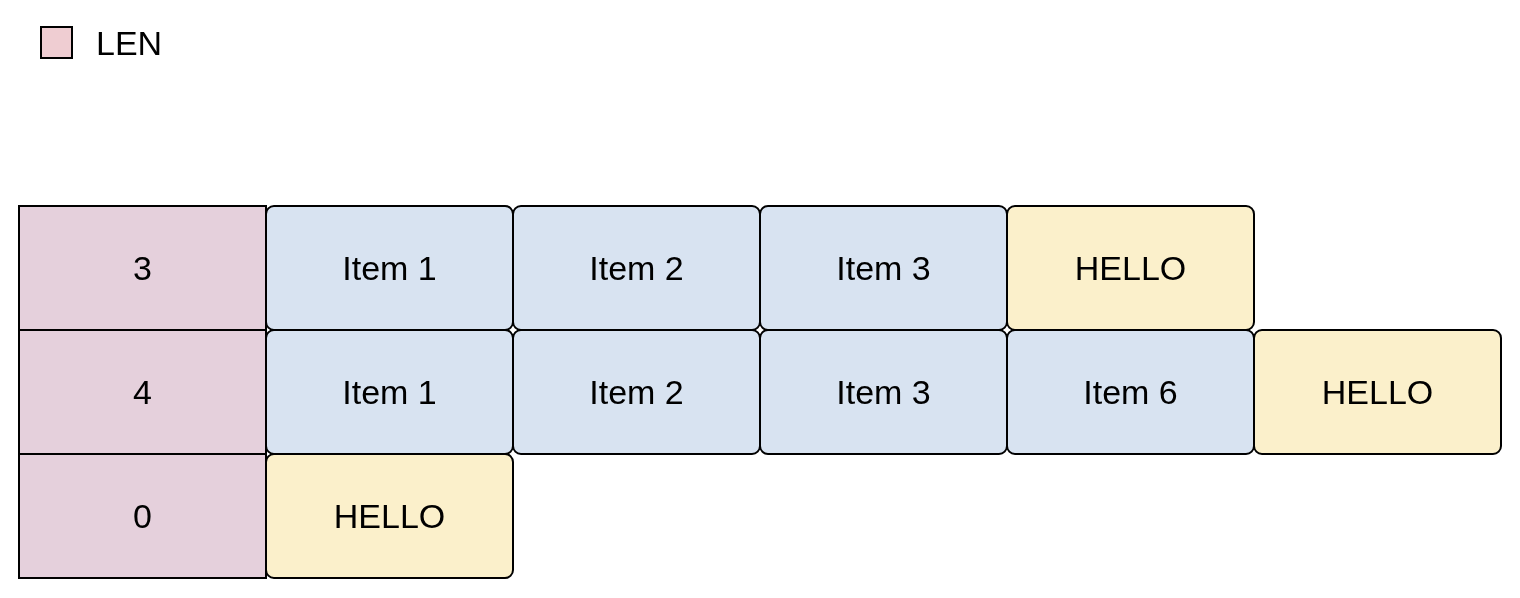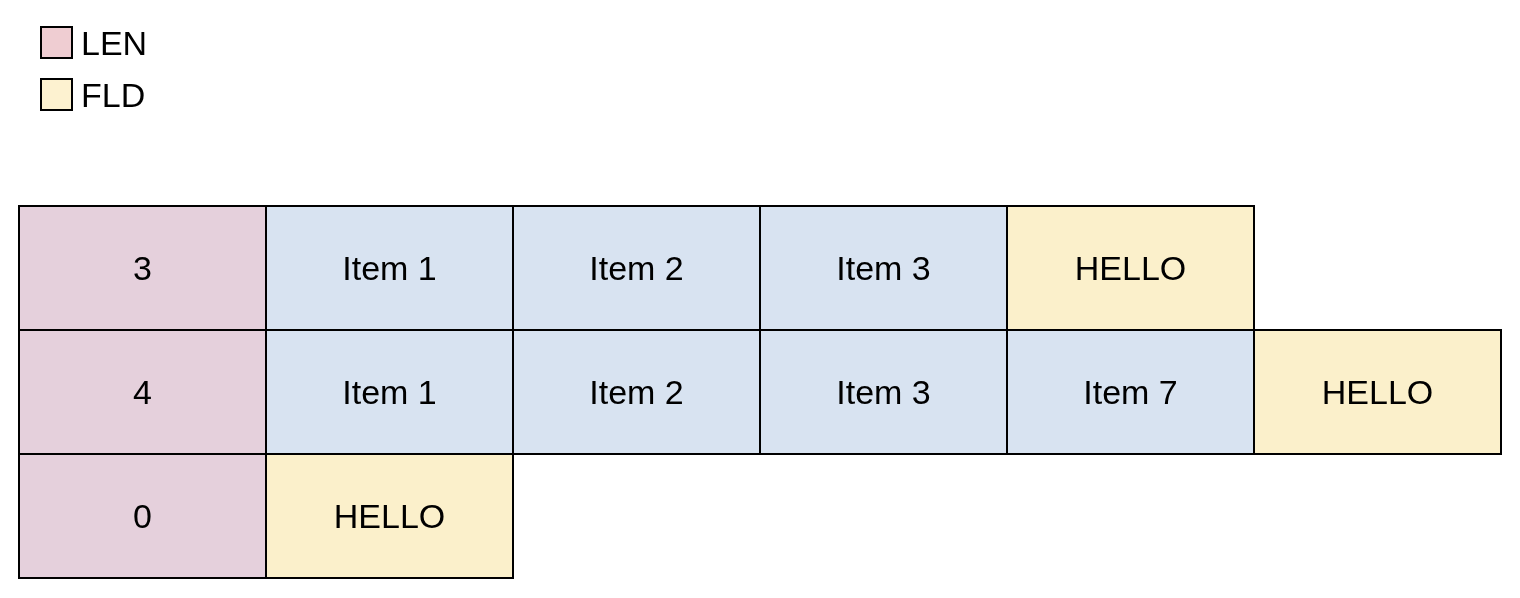--- a/index.html
+++ b/index.html
@@ -17,76 +17,72 @@
 
   
   .legend { position: absolute; left: 40px; top: 26px; }
   .legend-item { display: flex; align-items: center; height: 33px; margin-bottom: 19px; }
   .swatch {
     width: 33px; height: 33px;
     border: 2px solid var(--border, #000);
     flex: 0 0 auto;
   }
   .legend-label {
-    margin-left: 8px;
+    margin-left: 23px;
     font-size: 34px;
     line-height: 1;
     color: var(--text, #000);
     text-align: right;
   }
 
   
   .table { position: absolute; left: 18px; top: 205px; }
   .row { display: flex; }
   .row + .row { margin-top: -2px; }
   .cell {
     width: 249px; height: 126px;
     border: 2px solid var(--border, #000);
     display: flex; align-items: center; justify-content: center;
     font-size: 34px;
     color: var(--text, #000);
     flex: 0 0 auto;
   }
-  .cell + .cell { margin-left: -2px; }
+  .cell + .cell { margin-left: -2px; border-radius: 9px; }
   .len { background: var(--len-cell, #e5d0dc); }
   .lst { background: var(--lst-cell, #d8e3f1); }
   .fld { background: var(--fld-cell, #fbf0cb); }
 </style>
 </head>
 <body>
 
 <div class="canvas">
 
   <div class="legend">
     <div class="legend-item">
       <span class="swatch" style="background: rgb(239, 205, 210);"></span>
       <span class="legend-label">LEN</span>
-    </div>
-    <div class="legend-item">
-      <span class="swatch" style="background: rgb(253, 242, 208);"></span>
-      <span class="legend-label">FLD</span>
     </div>
   </div>
 
   <div class="table">
 
     <div class="row">
       <div class="cell len">3</div>
       <div class="cell lst">Item 1</div>
       <div class="cell lst">Item 2</div>
       <div class="cell lst">Item 3</div>
       <div class="cell fld">HELLO</div>
     </div>
 
     <div class="row">
       <div class="cell len">4</div>
       <div class="cell lst">Item 1</div>
       <div class="cell lst">Item 2</div>
       <div class="cell lst">Item 3</div>
-      <div class="cell lst">Item 7</div>
+      <div class="cell lst">Item 6</div>
       <div class="cell fld">HELLO</div>
     </div>
 
     <div class="row">
       <div class="cell len">0</div>
       <div class="cell fld">HELLO</div>
     </div>
 
   </div>
 </div>

